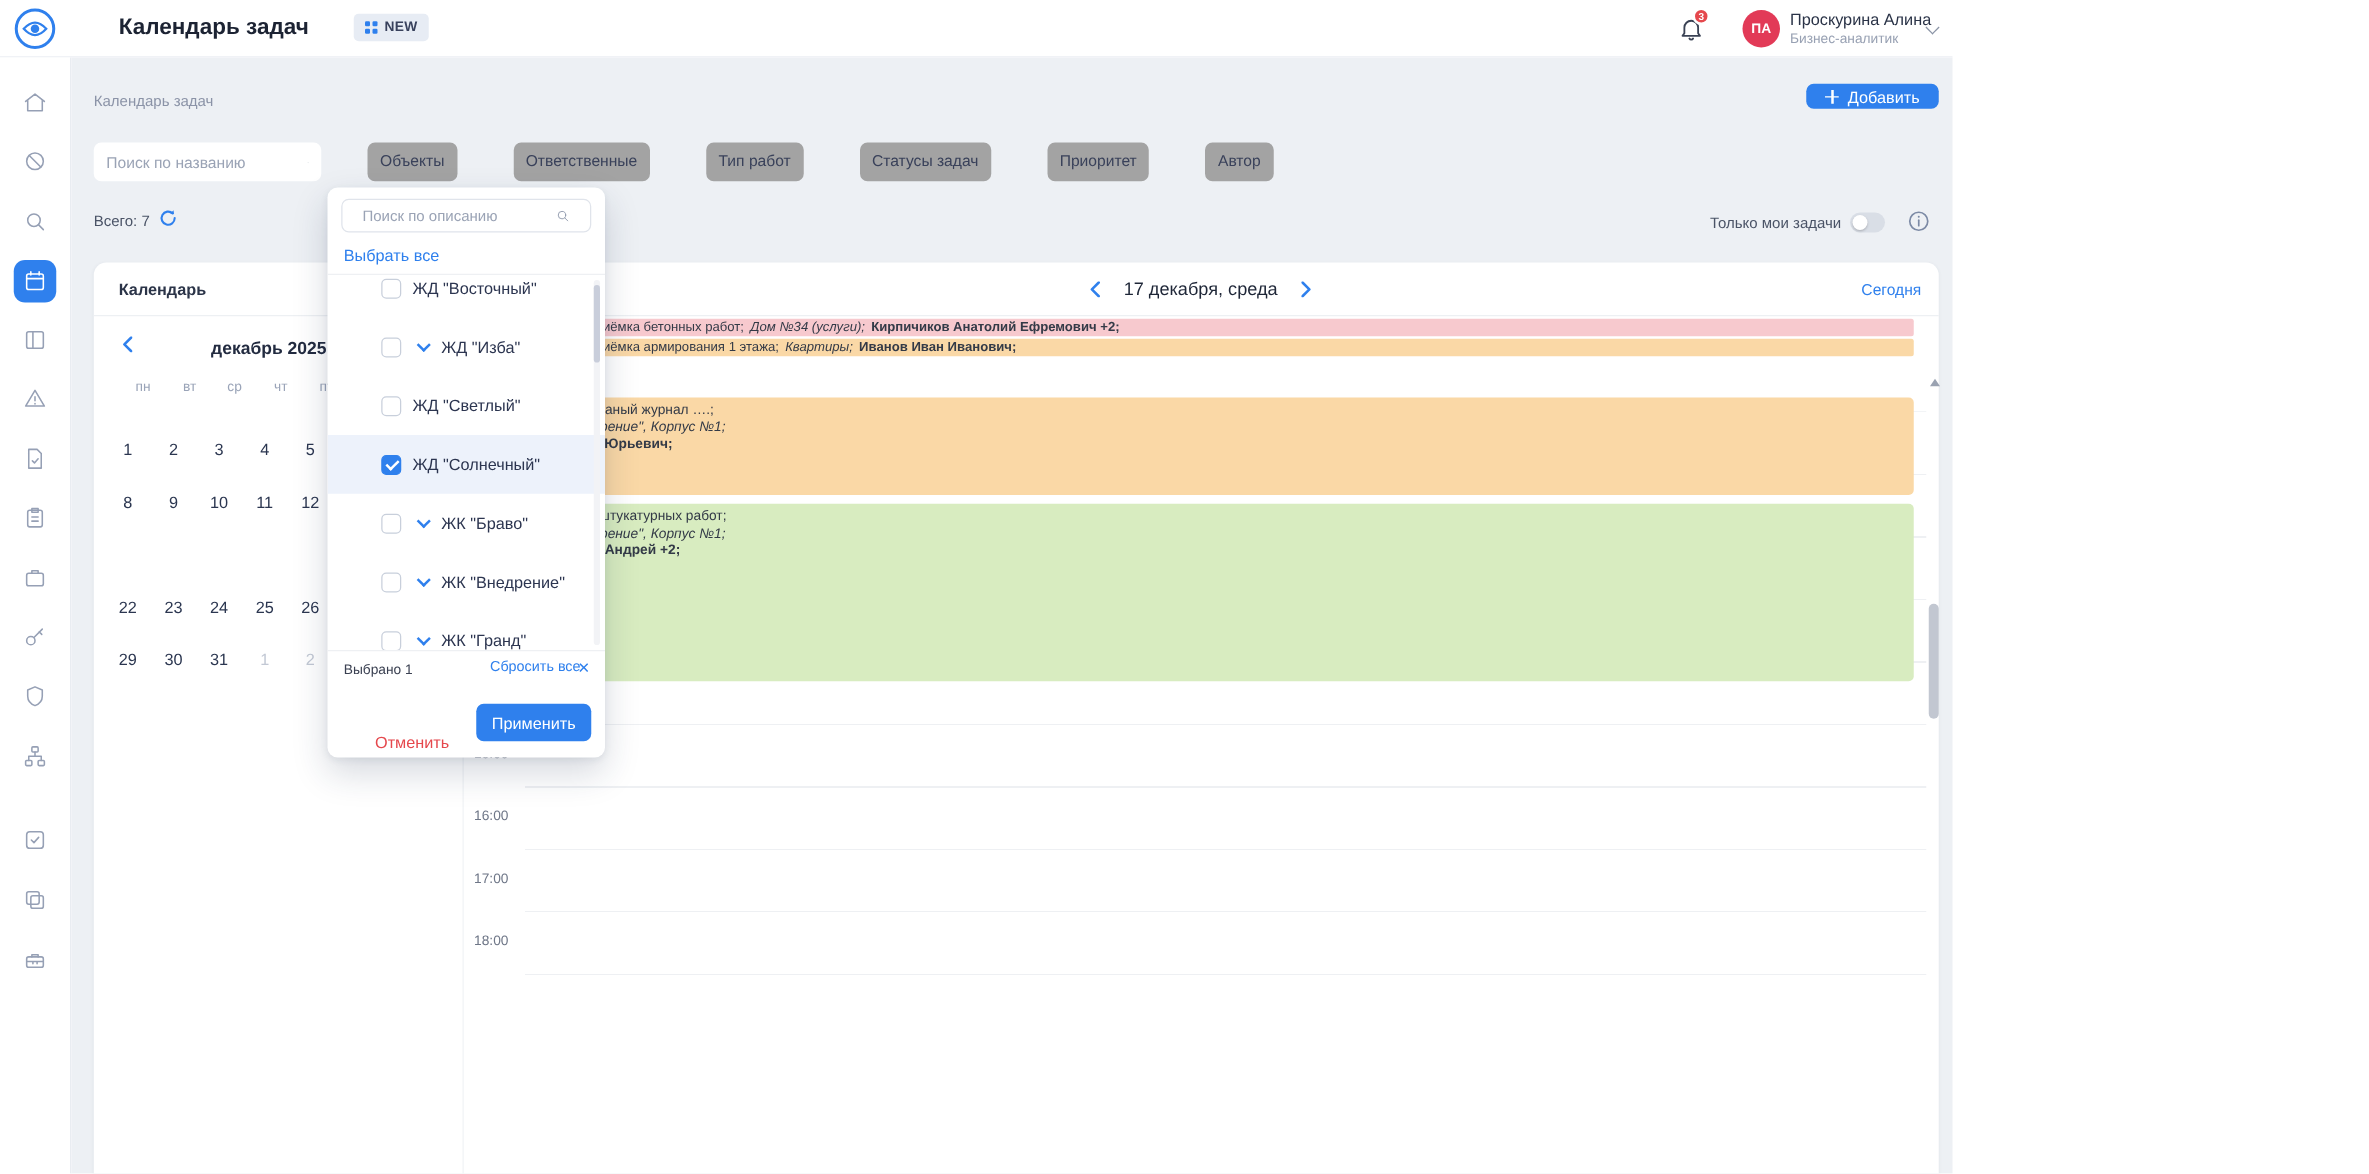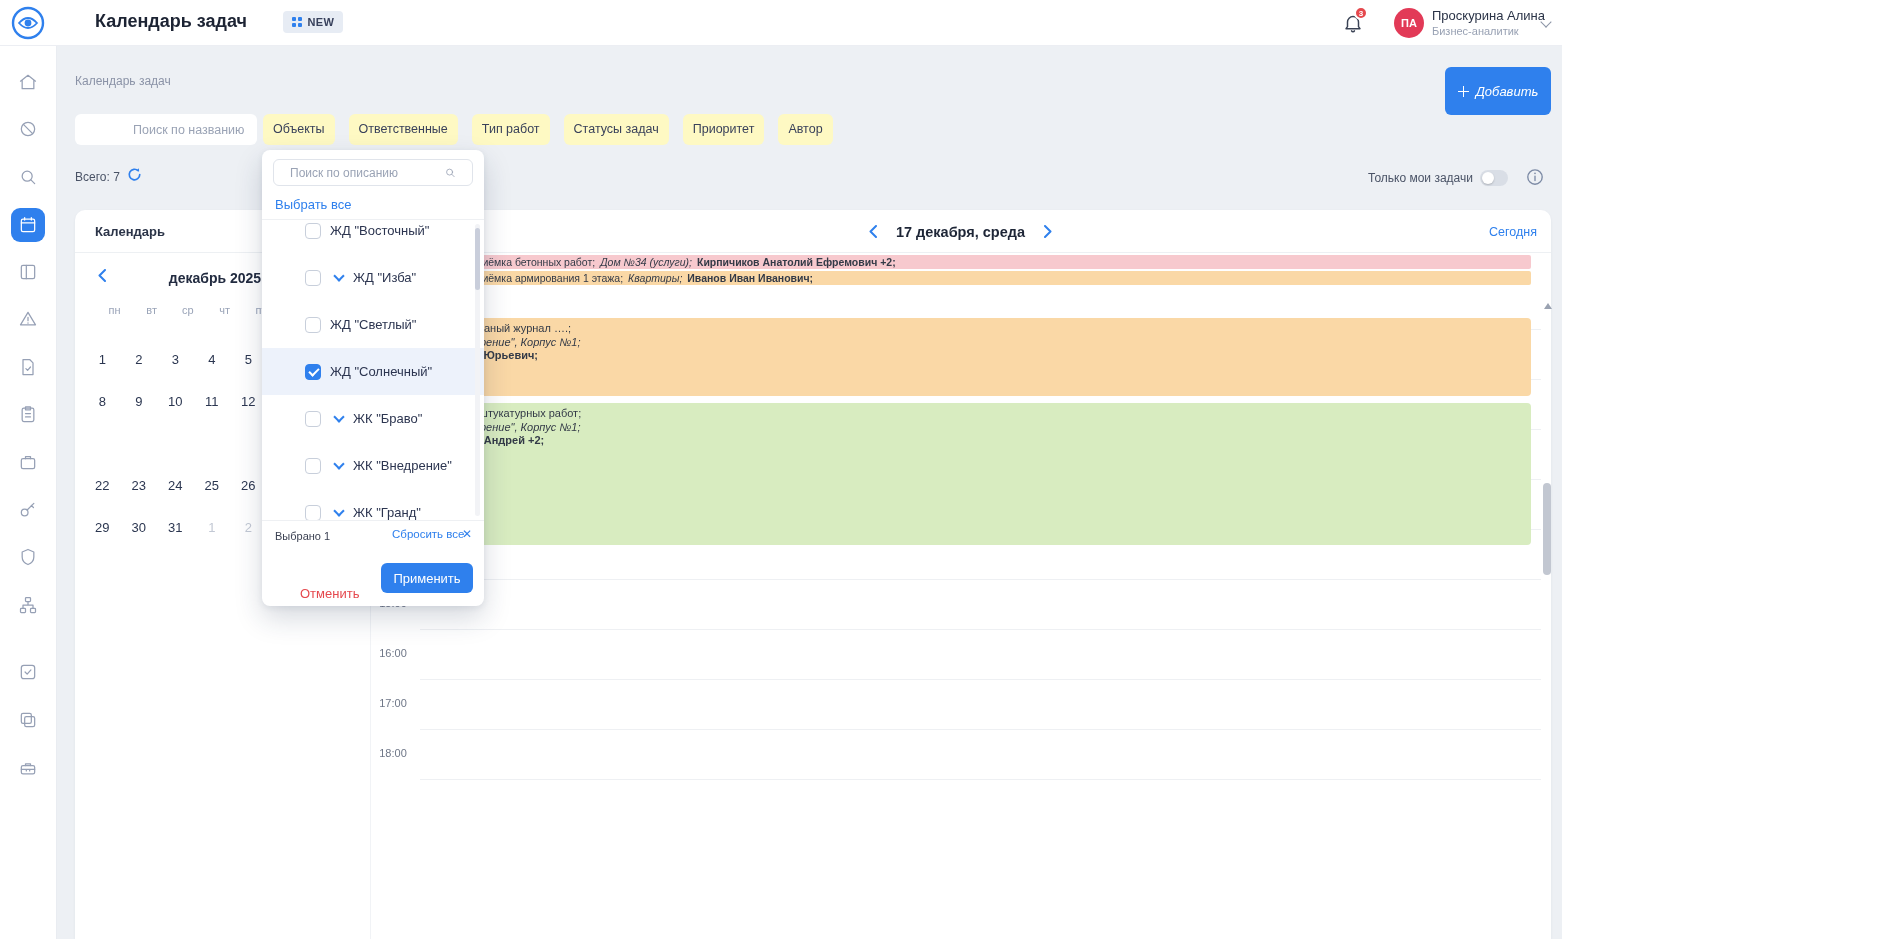--- a/index.html
+++ b/index.html
@@ -26,44 +26,44 @@
   .user-role { left:1432px; top:25px; font-size:11px; color:#98a1b3; z-index:25; }
   .user-chev { left:1542px; top:18px; width:8px; height:8px; border-right:1.6px solid #8b94a6; border-bottom:1.6px solid #8b94a6; transform:rotate(45deg); z-index:25; cursor:pointer; }
 
   
   .nav-slot { left:11px; width:34px; height:34px; display:flex; align-items:center; justify-content:center; color:#96a0b5; border-radius:9px; cursor:pointer; z-index:22; position:absolute; }
   .nav-slot.active { background:#2F80ED; color:#fff; }
   .nav-slot svg { width:20px; height:20px; stroke:currentColor; fill:none; stroke-width:1.5; stroke-linecap:round; stroke-linejoin:round; }
 
   
   .breadcrumb { left:75px; top:74px; font-size:12px; color:#8b93a7; z-index:2; }
-  .add-btn { left:1445px; top:67px; width:106px; height:48px; background:#2F80ED; border-radius:6px; color:#fff; font-size:13px; display:flex; align-items:center; justify-content:center; gap:7px; cursor:pointer; z-index:2;font-style:italic; }
+  .add-btn { left:1445px; top:67px; width:106px; height:20px; background:#2F80ED; border-radius:6px; color:#fff; font-size:13px; display:flex; align-items:center; justify-content:center; gap:7px; cursor:pointer; z-index:2; }
   .add-plus { position:relative; width:11px; height:11px; }
   .add-plus::before, .add-plus::after { content:""; position:absolute; background:#fff; }
   .add-plus::before { left:5px; top:0; width:1.8px; height:11px; }
   .add-plus::after { left:0; top:5px; width:11px; height:1.8px; }
   .search-box { left:75px; top:114px; width:182px; height:31px; background:#fff; border-radius:6px; display:flex; align-items:center; padding:0 10px; z-index:2; }
-  .search-box input { border:0; outline:0; flex:1; font-size:12.5px; font-family:inherit; color:#6d28d9; background:transparent;margin-left:48px; }
+  .search-box input { border:0; outline:0; flex:1; font-size:12.5px; font-family:inherit; color:#6d28d9; background:transparent; }
   .search-box input::placeholder { color:#9aa3b5; }
   .mag { width:14px; height:14px; stroke:#8d97ab; fill:none; stroke-width:1.6; stroke-linecap:round; }
   .filters { left:263px; top:114px; height:31px; display:flex; gap:14px; z-index:2; position:absolute; }
-  .chip { background:#fef9c3; border-radius:6px; padding:0 10px; font-size:12.5px; color:#39415a; line-height:31px; cursor:pointer; white-space:nowrap; }
+  .chip { background:#a3a3a3; border-radius:6px; padding:0 10px; font-size:12.5px; color:#39415a; line-height:31px; cursor:pointer; white-space:nowrap;margin-left:31px; }
   .total { left:75px; top:170px; font-size:12px; color:#4a5366; z-index:2; }
   .refresh { left:127px; top:167px; z-index:2; cursor:pointer; }
   .mytasks-label { left:1368px; top:171px; font-size:12px; color:#4a5366; z-index:2; }
   .toggle { left:1480px; top:170px; width:28px; height:16px; background:#d9dee6; border-radius:8px; z-index:2; cursor:pointer; }
   .toggle i { position:absolute; left:2px; top:2px; width:12px; height:12px; background:#fff; border-radius:50%; box-shadow:0 1px 2px rgba(0,0,0,.2); }
   .info-i { left:1526px; top:168px; z-index:2; cursor:pointer; }
 
   
   .card { left:75px; top:210px; width:1476px; height:729px; background:#fff; border-radius:10px 10px 0 0; box-shadow:0 1px 3px rgba(30,45,80,.06); z-index:1; }
   .card-header { position:absolute; left:0; top:0; width:100%; height:43px; border-bottom:1px solid #edf0f3; }
   .cal-title { position:absolute; left:20px; top:14px; font-size:13px; font-weight:700; color:#2b3448; }
   .day-nav { position:absolute; left:295px; right:0; top:0; height:43px; display:flex; align-items:center; justify-content:center; gap:16px; }
-  .date-label { font-size:14.5px; font-weight:700; color:#1e2637; }
+  .date-label { font-size:14.5px; font-weight:400; color:#1e2637; }
   .chev-btn { width:14px; height:14px; display:flex; align-items:center; justify-content:center; cursor:pointer; }
   .chev-btn svg { width:8px; height:13px; stroke:#2F80ED; stroke-width:2; fill:none; stroke-linecap:round; stroke-linejoin:round; }
   .today-link { position:absolute; right:14px; top:15px; font-size:12.5px; color:#2F80ED; cursor:pointer; }
   .vsep { position:absolute; left:295px; top:43px; width:1px; height:686px; background:#f1f3f6; }
 
   
   .mc-prev { position:absolute; left:20px; top:58px; }
   .mc-month { position:absolute; left:40px; top:60px; width:200px; text-align:center; font-size:14px; font-weight:700; color:#222b40; }
   .mc-row { position:absolute; left:9px; width:256px; display:flex; }
   .mc-cell { width:36.5px; height:30px; display:flex; align-items:center; justify-content:center; }

